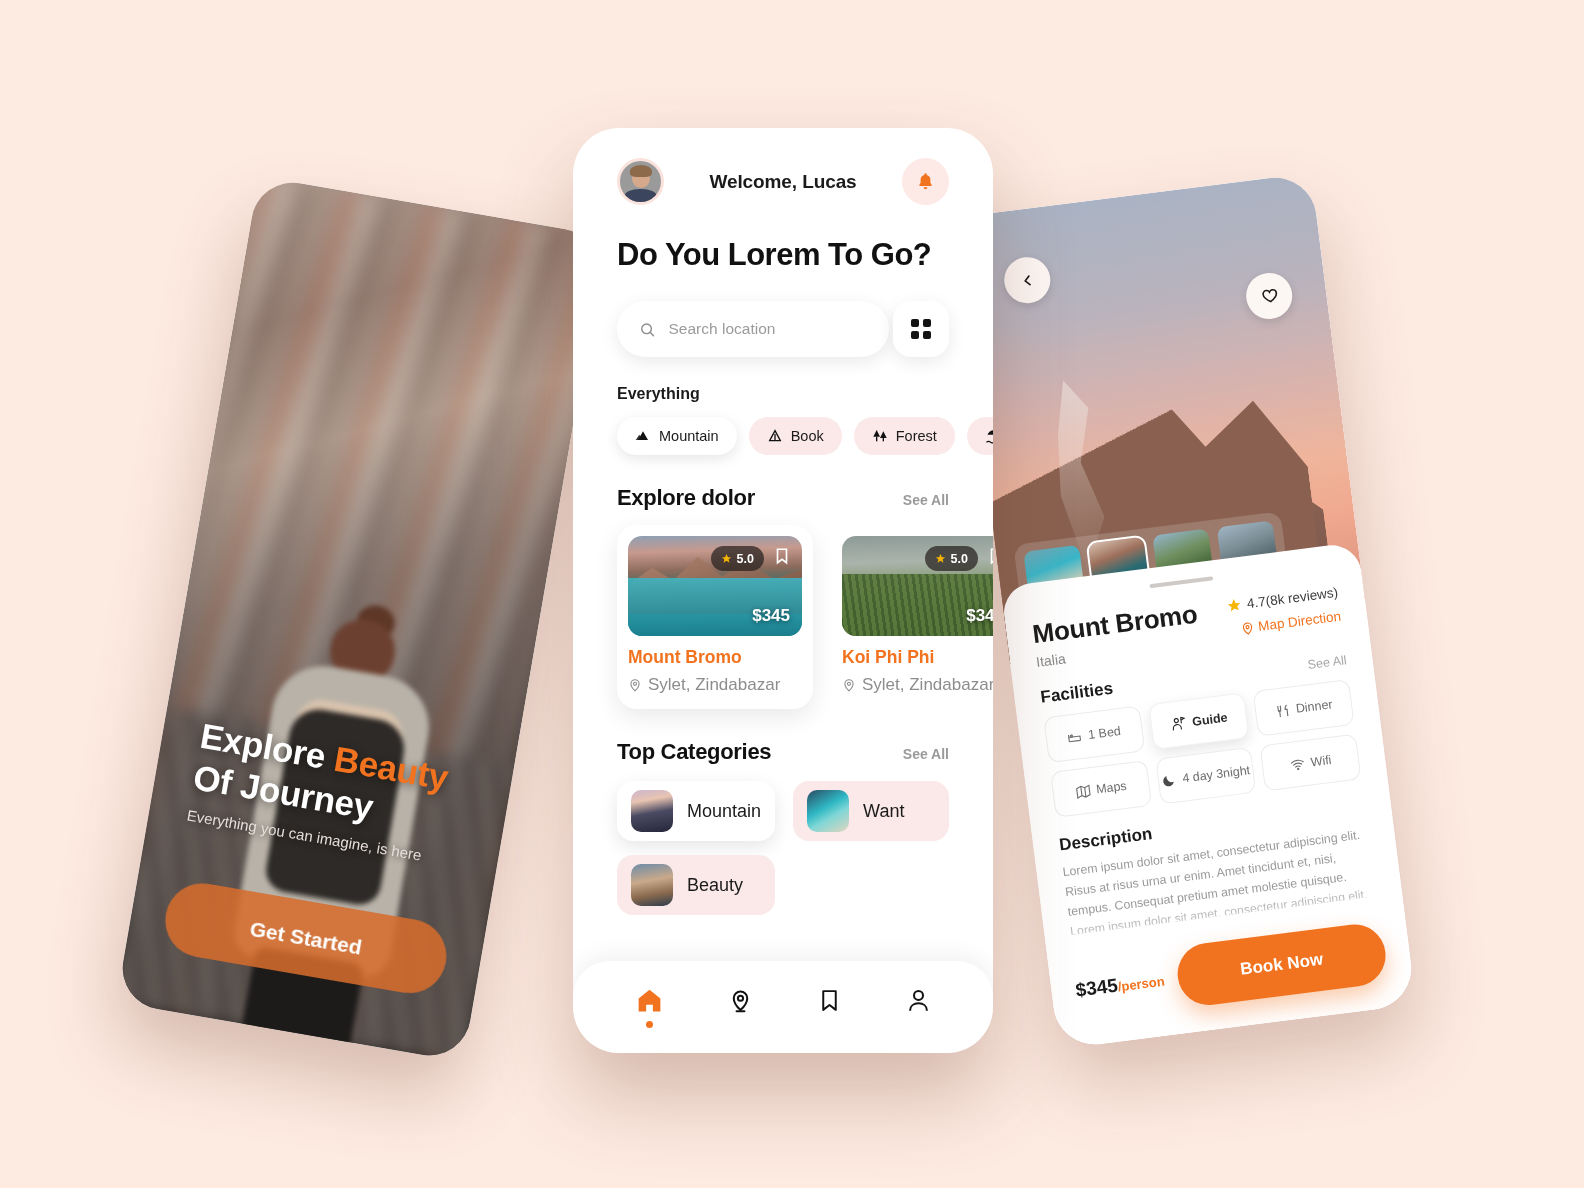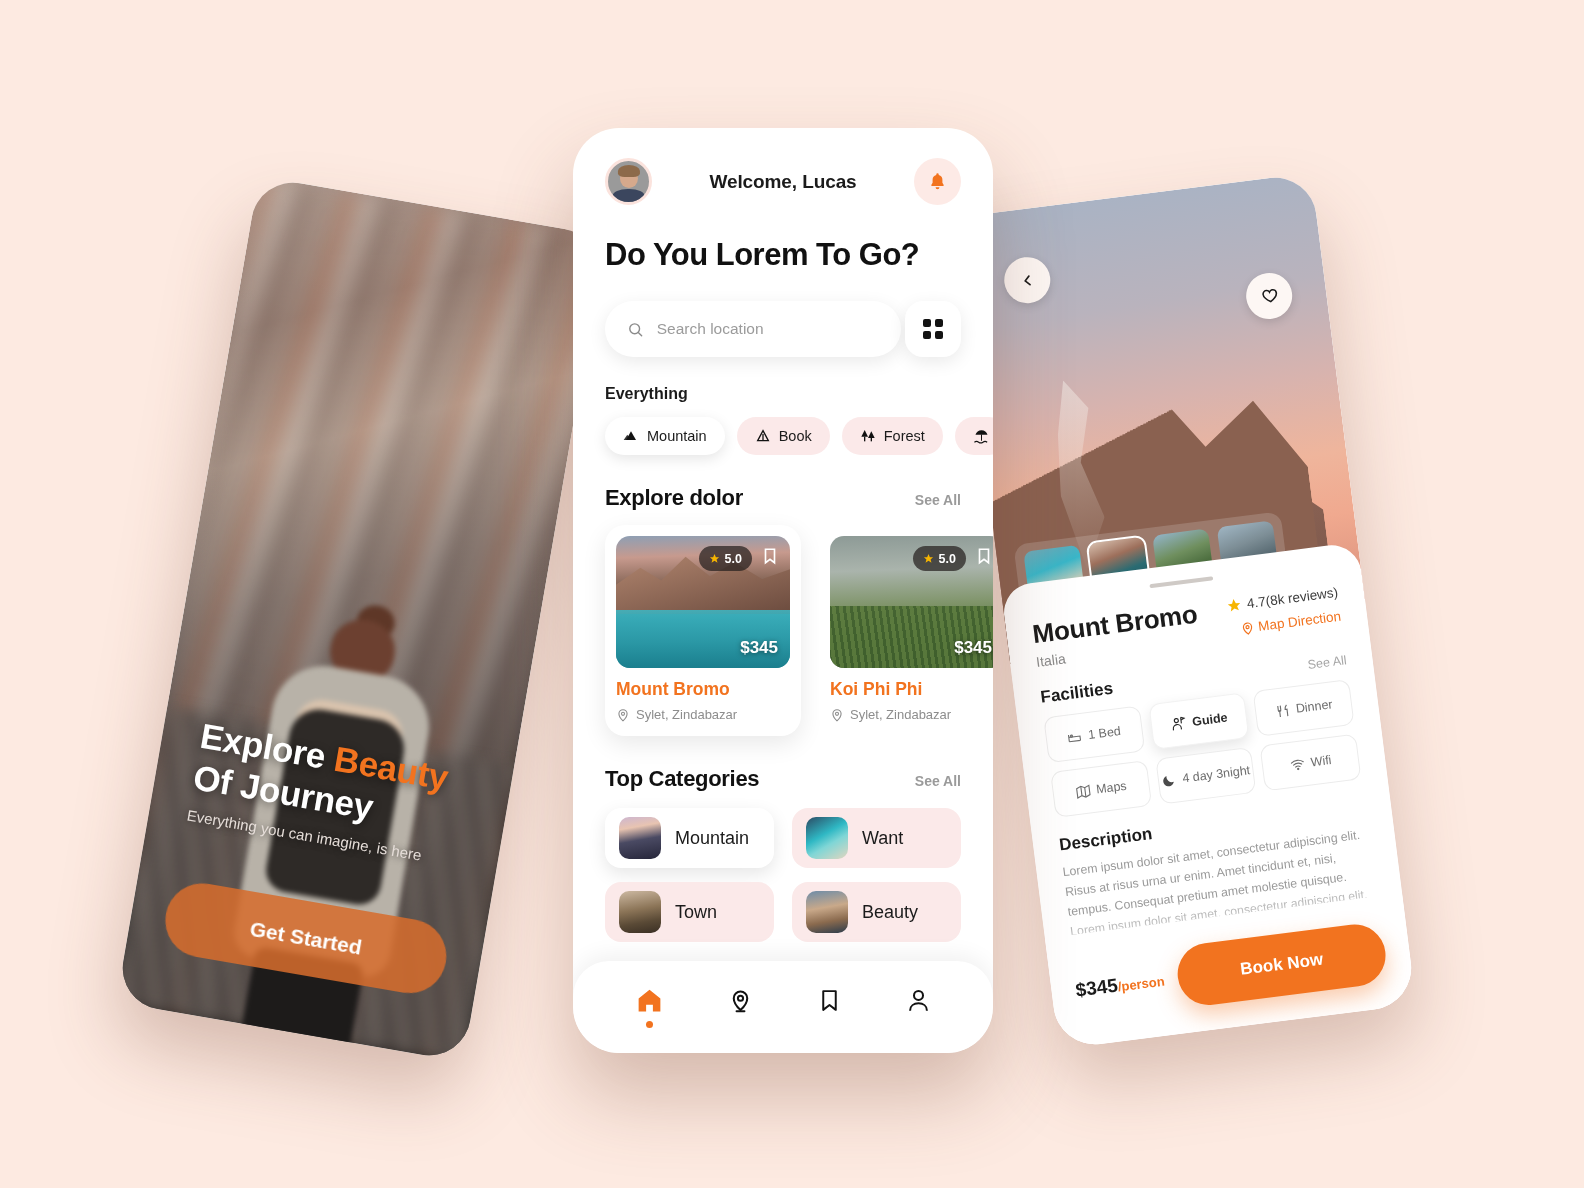--- a/index.html
+++ b/index.html
@@ -140,21 +140,21 @@
 
   
   #phone2 {
     left: 573px; top: 128px;
     width: 420px; height: 925px;
     border-radius: 46px;
     background:#fff;
     box-shadow: 0 42px 80px rgba(120,70,50,.30);
     overflow: hidden;
   }
-  .p2-inner { position:absolute; inset:0; padding: 30px 32px 0; overflow:hidden; }
+  .p2-inner { position:absolute; inset:0; padding: 30px 44px 0; overflow:hidden; }
   .p2-top { display:flex; align-items:center; justify-content:space-between; }
   .avatar { width:47px; height:47px; border-radius:50%; overflow:hidden; border:3px solid #fbe3dd; background:#9a9a9a; position:relative; flex:0 0 auto;}
   .av-head { position:absolute; left:50%; top:19%; transform:translateX(-50%); width:44%; height:46%; border-radius:50%; background:#d6a98c; }
   .av-hair { position:absolute; left:50%; top:10%; transform:translateX(-50%); width:54%; height:30%; border-radius:50% 50% 30% 30%; background:#8d6a4a; }
   .av-body { position:absolute; left:50%; bottom:-4%; transform:translateX(-50%); width:80%; height:36%; border-radius:46% 46% 0 0; background:#3b465e; }
   .welcome { font-size:19px; font-weight:700; color:#1b1b1b; letter-spacing:-.1px; }
   .bell { width:47px; height:47px; border-radius:50%; background:#fdeae6; display:flex; align-items:center; justify-content:center; }
 
   .p2-h1 { margin-top:30px; font-size:31px; font-weight:700; line-height:1.26; color:#111; letter-spacing:-.5px; }
 
@@ -175,38 +175,38 @@
     display:flex; align-items:center; gap:8px; padding:0 18px; font-size:14.5px; white-space:nowrap; flex:0 0 auto; }
   .chip.active { background:#fff; box-shadow:0 4px 14px rgba(0,0,0,.10); }
 
   .rowhead { margin-top:30px; display:flex; justify-content:space-between; align-items:baseline; }
   .rowhead h2 { font-size:22px; font-weight:700; color:#111; letter-spacing:-.3px; }
   .seeall { font-size:14px; color:#9a9a9a; font-weight:600; }
 
   .cards { margin-top:14px; display:flex; gap:18px; }
   .card { width:196px; flex:0 0 auto; border-radius:20px; background:#fff; padding:11px 11px 14px; }
   .card.raised { box-shadow:0 8px 24px rgba(0,0,0,.09); }
-  .card .photo { position:relative; height:132px; border-radius:14px; overflow:hidden; }
+  .card .photo { position:relative; height:100px; border-radius:14px; overflow:hidden; }
   .photo-lake { background: linear-gradient(178deg,#8e9fb4 0%,#c79a8e 16%,#8c6b5c 34%,#4e6b63 48%,#1f8f9e 62%,#2aa6b4 78%,#1d7f8e 100%); }
   .photo-field { background: linear-gradient(178deg,#8d9a96 0%,#aab4ac 26%,#7f9469 52%,#52713f 74%,#36522c 100%); }
   .photo .mtnshape { position:absolute; left:0; right:0; top:8px; height:70px;
     background: linear-gradient(165deg,#b98c74,#6b4b3e);
     clip-path: polygon(0% 100%, 0% 58%, 14% 34%, 26% 52%, 40% 18%, 54% 46%, 68% 26%, 84% 50%, 100% 36%, 100% 100%); }
   .photo .refl { position:absolute; left:0; right:0; bottom:0; height:58px;
     background: linear-gradient(0deg,#1a7e8d,#3fb4c0); opacity:.9; }
   .photo .grass { position:absolute; left:0; right:0; bottom:0; height:62px;
     background: repeating-linear-gradient(82deg,#3f5f2c 0 3px,#5a7a3c 3px 7px); opacity:.9; }
   .badge { position:absolute; right:38px; top:10px; height:25px; border-radius:13px;
     background:rgba(38,32,30,.72); color:#fff; font-size:12.5px; font-weight:700;
     display:flex; align-items:center; gap:5px; padding:0 10px; }
   .bookmark { position:absolute; right:11px; top:9px; }
   .price { position:absolute; right:12px; bottom:10px; color:#fff; font-size:17px; font-weight:700;
     text-shadow:0 1px 5px rgba(0,0,0,.5); }
   .card .cname { margin-top:11px; font-size:17.5px; font-weight:700; color:#f2731f; }
-  .card .cloc { margin-top:7px; font-size:13px; color:#8d8d8d; display:flex; align-items:center; gap:6px; }
+  .card .cloc { margin-top:7px; font-size:17px; color:#8d8d8d; display:flex; align-items:center; gap:6px; }
 
   .tcats { margin-top:16px; display:grid; grid-template-columns:1fr 1fr; gap:14px 18px; }
   .tcat { height:60px; border-radius:16px; background:#fbe9e9; display:flex; align-items:center; gap:14px; padding:0 14px; }
   .tcat.raised { background:#fff; box-shadow:0 6px 18px rgba(0,0,0,.10); }
   .tcat .tc-img { width:42px; height:42px; border-radius:10px; flex:0 0 auto; }
   .tc-mountain { background:linear-gradient(170deg,#cdb6d0 0%,#e8c4b1 26%,#4a4a63 54%,#26263a 100%); }
   .tc-beach { background:linear-gradient(150deg,#2b4a63 0%,#2fb8c4 42%,#7fd6d6 62%,#e2d6bf 100%); }
   .tc-town { background:linear-gradient(170deg,#cdb9a2 0%,#8b7457 44%,#5a4a36 72%,#3a2f24 100%); }
   .tc-resort { background:linear-gradient(170deg,#6d8ca8 0%,#c9a98a 40%,#8a6a4e 70%,#2c3c4c 100%); }
   .tcat .tc-label { font-size:18px; color:#1b1b1b; }
@@ -498,24 +498,20 @@
       <div class="tcats">
         <div class="tcat raised">
           <div class="tc-img tc-mountain"></div>
           <span class="tc-label">Mountain</span>
         </div>
         <div class="tcat">
           <div class="tc-img tc-beach"></div>
           <span class="tc-label">Want</span>
         </div>
         <div class="tcat">
-          <div class="tc-img tc-town"></div>
-          <span class="tc-label">Town</span>
-        </div>
-        <div class="tcat">
           <div class="tc-img tc-resort"></div>
           <span class="tc-label">Beauty</span>
         </div>
       </div>
     </div>
 
     <div class="navbar">
       <div class="navitem">
         <svg width="29" height="29" viewBox="0 0 24 24" fill="#f2731f">
           <path d="M12 3.2 3 10.4V21h6.2v-5.4h5.6V21H21V10.4z"></path>

